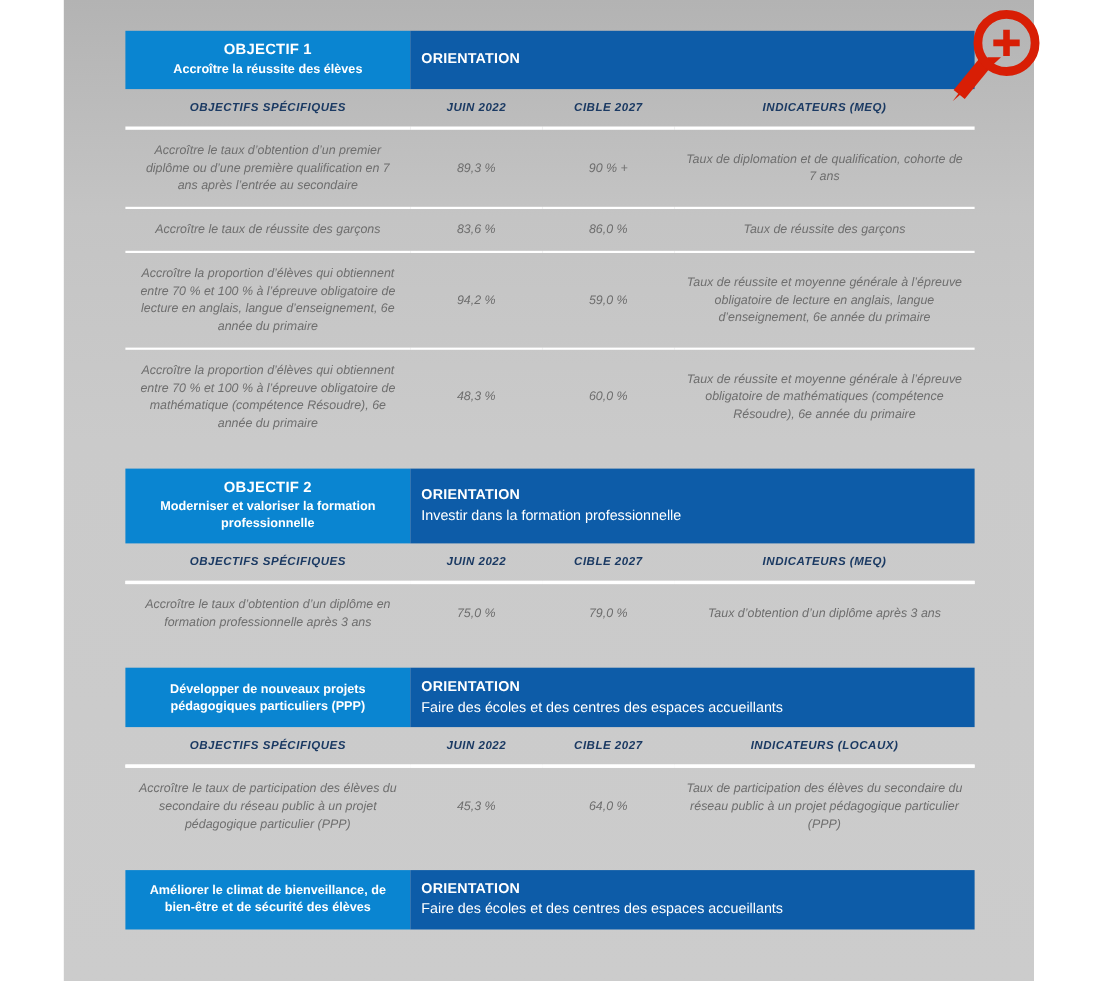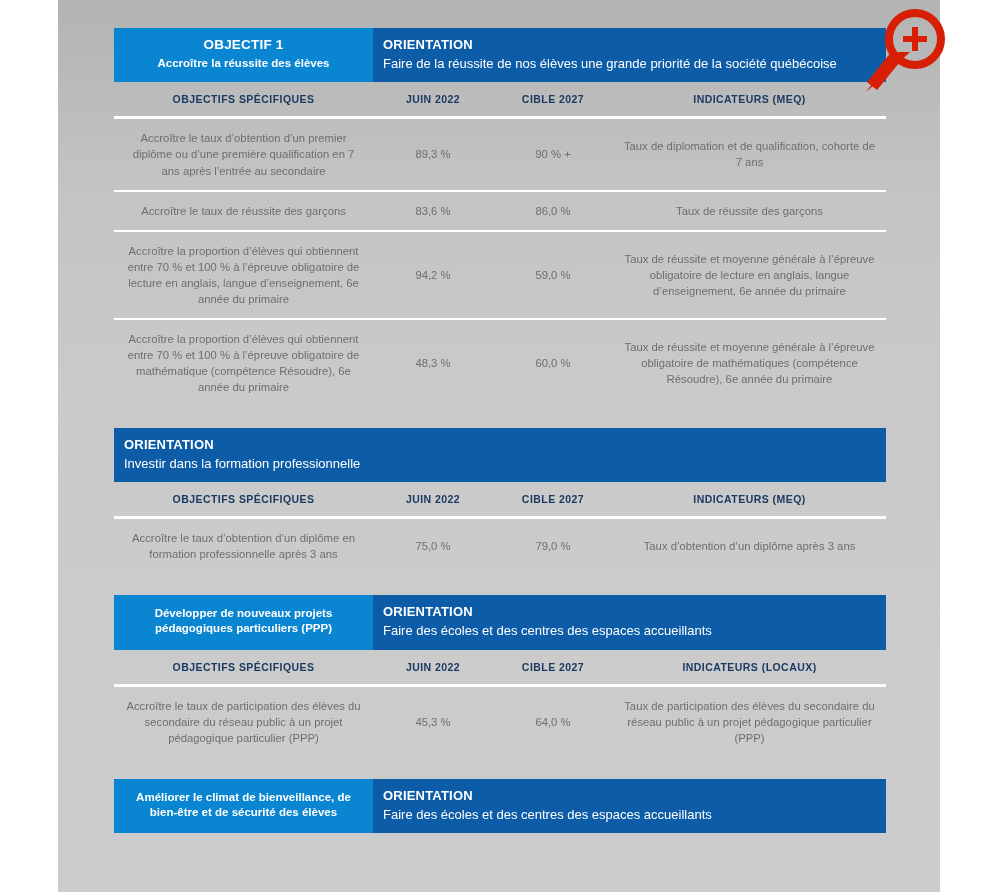--- a/index.html
+++ b/index.html
@@ -41,20 +41,21 @@
   .banner-left {
     width: 259px;
     flex: 0 0 259px;
     background: #0a85d1;
     color: #ffffff;
     text-align: center;
     padding: 9px 10px 10px 10px;
     box-sizing: border-box;
     display: flex;
     flex-direction: column;
+    justify-content: center;
   }
   .banner-left .obj-title {
     font-weight: bold;
     font-size: 13.5px;
     letter-spacing: .2px;
     line-height: 1.25;
   }
   .banner-left .obj-sub {
     font-size: 11.5px;
     line-height: 1.3;
@@ -77,21 +78,21 @@
     letter-spacing: .2px;
     line-height: 1.3;
   }
   .banner-right .orient-text {
     font-size: 13px;
     line-height: 1.35;
     margin-top: 1px;
   }
 
   
-  .tbl { width: 100%; border-collapse: collapse; table-layout: fixed; }
+  .tbl { width: 100%; border-collapse: collapse; table-layout: fixed; font-style: italic; }
   .tbl col.c1 { width: 259px; }
   .tbl col.c2 { width: 120px; }
   .tbl col.c3 { width: 120px; }
   .tbl col.c4 { width: 273px; }
 
   .tbl thead th {
     font-size: 10.5px;
     font-weight: bold;
     color: #1b3a63;
     letter-spacing: .45px;
@@ -130,21 +131,20 @@
   <div id="content">
 
     <div class="objective-block">
       <div class="banner">
         <div class="banner-left">
           <div class="obj-title">OBJECTIF 1</div>
           <div class="obj-sub">Accroître la réussite des élèves</div>
         </div>
         <div class="banner-right">
           <div class="orient-label">ORIENTATION</div>
-          <div class="orient-text">Faire de la réussite de nos élèves une grande priorité de la société québécoise</div>
         </div>
       </div>
       <table class="tbl">
         <colgroup>
             <col class="c1">
             <col class="c2">
             <col class="c3">
             <col class="c4">
           </colgroup>
         <thead>
@@ -181,20 +181,24 @@
             <td class="c-ind">Taux de réussite et moyenne générale à l’épreuve obligatoire de mathématiques (compétence Résoudre), 6e année du primaire</td>
           </tr>
         </tbody>
       </table>
     </div>
 
     <div class="spacer-after"></div>
 
     <div class="objective-block">
       <div class="banner">
+        <div class="banner-left">
+          <div class="obj-title">OBJECTIF 2</div>
+          <div class="obj-sub">Moderniser et valoriser la formation professionnelle</div>
+        </div>
         <div class="banner-right">
           <div class="orient-label">ORIENTATION</div>
           <div class="orient-text">Investir dans la formation professionnelle</div>
         </div>
       </div>
       <table class="tbl">
         <colgroup>
             <col class="c1">
             <col class="c2">
             <col class="c3">

